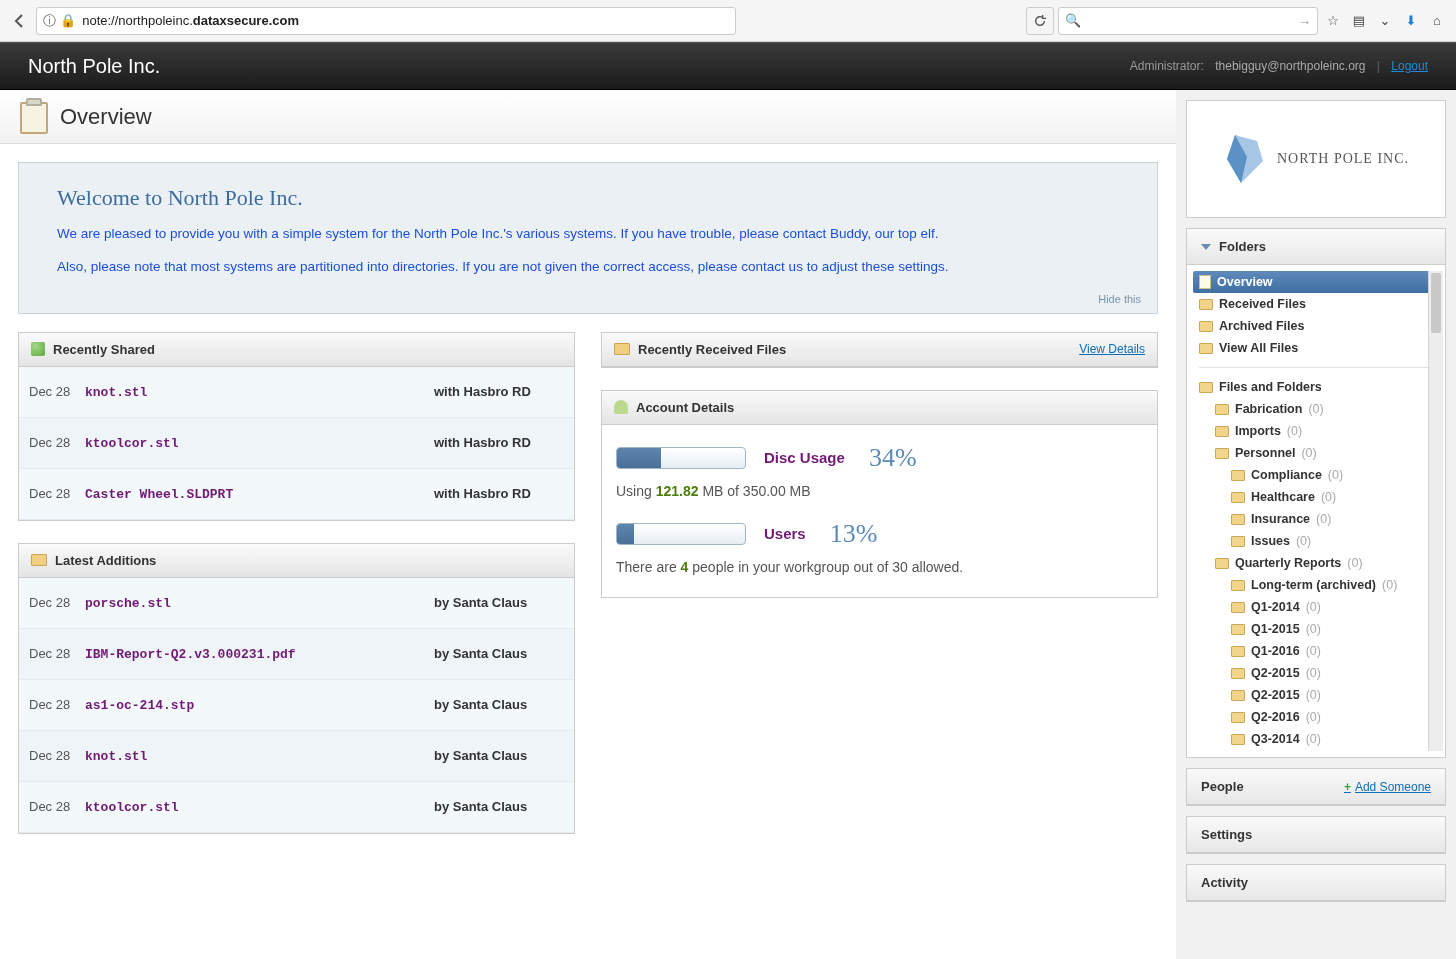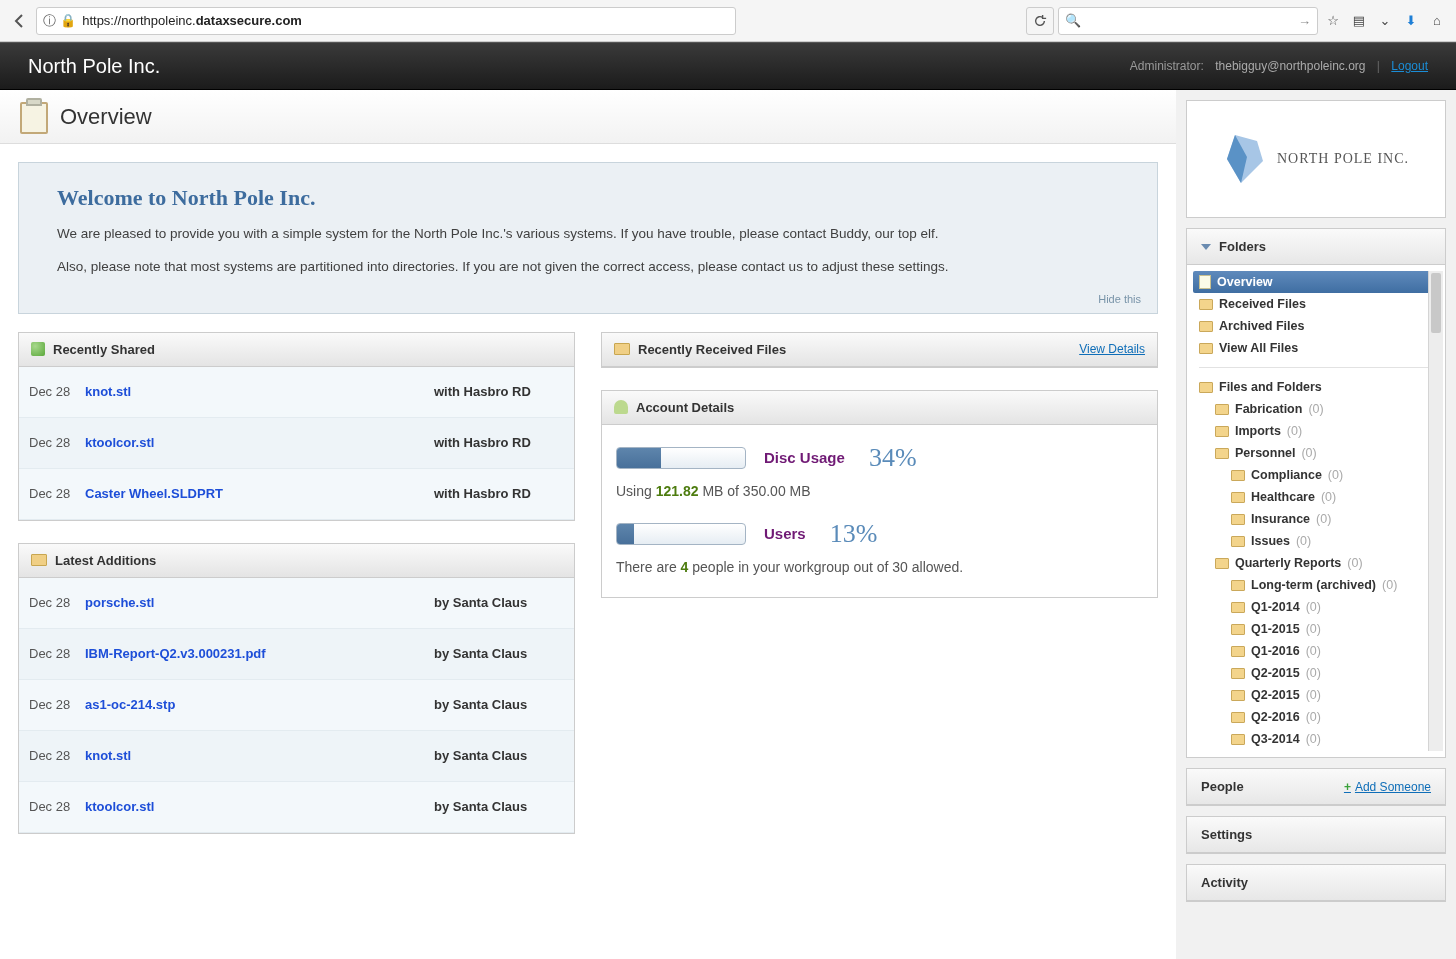--- a/index.html
+++ b/index.html
@@ -31,36 +31,36 @@
 
 .page-title-row{ height:54px; display:flex; align-items:center; background:linear-gradient(#fff,#f2f2f2); border-bottom:1px solid #ddd; padding:0 20px; gap:12px;}
 .page-title-row h1{ font-size:22px; font-family:"Trebuchet MS", Arial; font-weight:normal; color:#333;}
 .clipboard-icon{ width:28px; height:34px; position:relative; }
 .clipboard-icon .clip{ position:absolute; top:-2px; left:6px; width:16px; height:8px; border:2px solid #b0b0a0; border-radius:2px 2px 0 0; background:#d8d8c8;}
 .clipboard-icon .board{ position:absolute; top:2px; left:0; width:28px; height:32px; border:2px solid #c2a878; background:#f6f3e3; border-radius:2px;}
 
 .content-pad{ padding:18px;}
 
 .welcome-box{ background:#ebf0f4; border:1px solid #c8d4dc; padding:22px 38px; margin-bottom:18px; position:relative;}
-.welcome-box h2{ color:#3d6c9e; font-family:"Trebuchet MS"; font-weight:bold; font-size:22px; margin-bottom:14px;}
-.welcome-box p{ color:#404040; font-size:13.5px; margin-bottom:14px; line-height:1.4;}
+.welcome-box h2{ color:#3d6c9e; font-family:"Trebuchet MS"; font-weight:normal; font-size:22px; margin-bottom:14px;}
+.welcome-box p{ color:#1d4ed8; font-size:13.5px; margin-bottom:14px; line-height:1.4;}
 .welcome-box .hide-link{ position:absolute; bottom:8px; right:16px; font-size:11px; color:#7893a8; cursor:pointer;}
 
 .two-col{ display:flex; gap:26px;}
 .col{ flex:1; display:flex; flex-direction:column; gap:22px;}
 
 .panel{ border:1px solid #ccc; }
 .panel-header{ height:34px; background:linear-gradient(#fafafa,#e4e4e4); border-bottom:1px solid #ccc; display:flex; align-items:center; padding:0 12px; gap:8px; font-weight:bold; color:#333;}
 .panel-header .right-link{ margin-left:auto; font-weight:normal; font-size:12px; color:#0f6eb8; text-decoration:underline;}
 
 .list-row{ display:flex; align-items:center; height:51px; border-bottom:1px solid #e3ebf0; background:#f3f8fb;}
 .list-row:nth-child(even){ background:#eef4f8;}
 .list-row .date{ width:62px; padding-left:10px; color:#555;}
 .list-row .file{ flex:1; padding-left:4px;}
-.list-row .file a{ color:#1d4ed8; font-weight:bold; text-decoration:none; font-size:13px;}
+.list-row .file a{ color:#701a75; font-weight:bold; text-decoration:none; font-size:13px;font-family:Liberation Mono, monospace;}
 .list-row .meta{ width:140px; color:#333; font-size:13px; font-weight:bold;}
 
 .acct-body{ padding:18px 14px 22px; }
 .acct-row{ display:flex; align-items:center; gap:18px; margin-bottom:10px;}
 .progress{ width:130px; height:22px; border:1px solid #a4b4c4; border-radius:4px; background:linear-gradient(#fff,#e6edf3); overflow:hidden;}
 .progress .bar{ height:100%; background:linear-gradient(#5e85ac,#48709a);}
 .acct-row .label{ font-weight:bold; color:#701a75; font-size:15px;}
 .acct-row .pct{ font-family:"Trebuchet MS"; font-size:26px; color:#5a8bb9; font-weight:normal; margin-left:6px;}
 .acct-body p{ color:#555; font-size:14px;}
 .acct-body p b{ color:#4d7c0f;}
@@ -104,21 +104,21 @@
   <div class="nav-btn">
     <svg width="16" height="16" viewBox="0 0 16 16">
         <path d="M10 2 L4 8 L10 14" stroke="#555" stroke-width="2" fill="none"></path>
       </svg>
   </div>
   <div class="urlbar">
     <span class="identity">
       <span>ⓘ</span>
       <span class="lock">🔒</span>
     </span>
-    <span class="url"><span>https://northpoleinc.</span><b>dataxsecure.com</b></span>
+    <span class="url"><span>note://northpoleinc.</span><b>dataxsecure.com</b></span>
   </div>
   <div class="spacer"></div>
   <div class="reload-box">
     <svg width="14" height="14" viewBox="0 0 16 16">
         <path d="M13 8a5 5 0 1 1-2-4" stroke="#555" stroke-width="1.6" fill="none"></path>
         <path d="M11 1v4h4" stroke="#555" stroke-width="1.6" fill="none"></path>
       </svg>
   </div>
   <div class="searchbox">
     <span class="mag">🔍</span>

